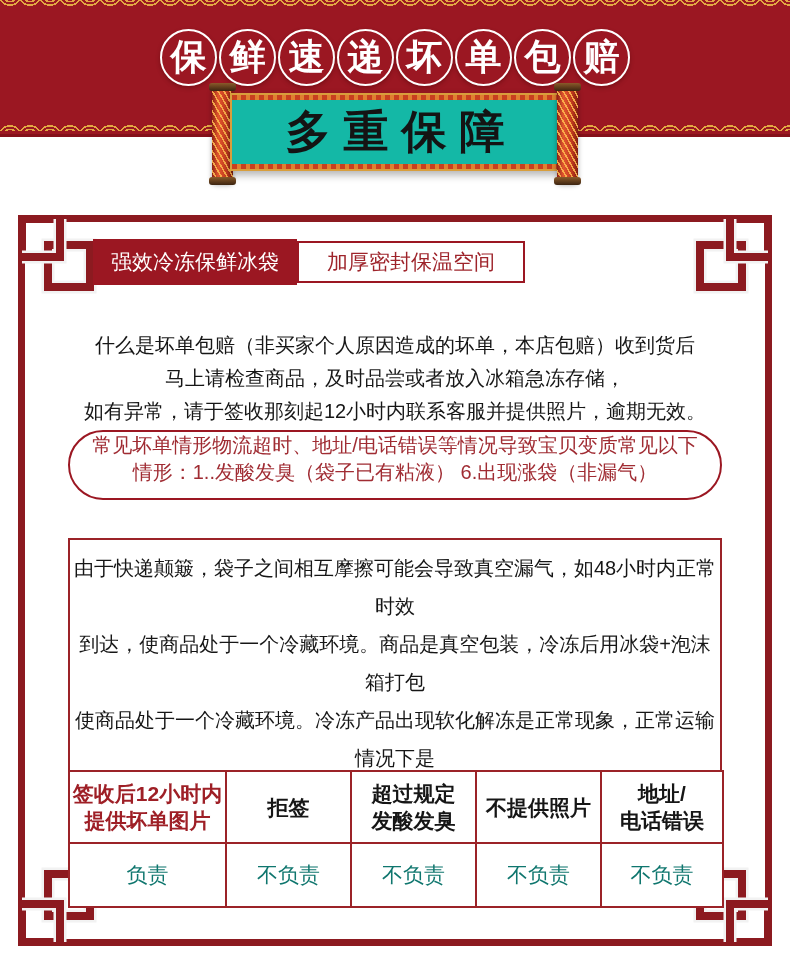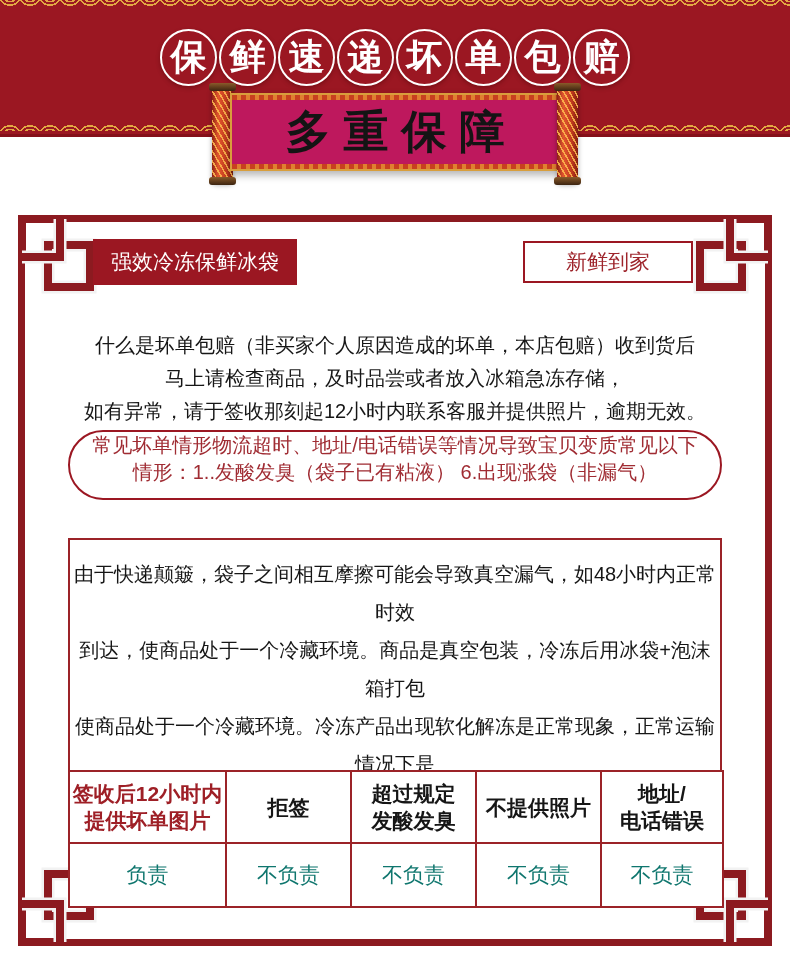--- a/index.html
+++ b/index.html
@@ -26,21 +26,21 @@
   .scroll{position:absolute;left:207px;top:86px;width:376px;height:100px;}
   .roller{position:absolute;top:0;width:21px;height:96px;border-radius:4px;
     background:
       repeating-linear-gradient(60deg, rgba(255,190,80,.85) 0 1.5px, rgba(0,0,0,0) 1.5px 5px),
       linear-gradient(90deg,#8C1F14,#E2572E 30%,#C23A1F 70%,#7E1B10);
     box-shadow:0 3px 5px rgba(0,0,0,.35);}
   .roller-left{left:5px;}
   .roller-right{right:5px;}
   .cap{position:absolute;left:-3px;width:27px;height:8px;border-radius:3px;background:linear-gradient(#8a5a2a,#3c2410);}
   .cap-top{top:-3px;} .cap-bottom{bottom:-3px;}
-  .paper{position:absolute;left:23px;right:23px;top:7px;height:78px;background:#be185d;border:2px solid #D89E3C;box-sizing:border-box;
+  .paper{position:absolute;left:23px;right:23px;top:7px;height:78px;background:#14b8a6;border:2px solid #D89E3C;box-sizing:border-box;
     box-shadow:0 4px 8px rgba(0,0,0,.3);display:flex;align-items:center;justify-content:center;}
   .paper-trim{position:absolute;left:0;right:0;height:5px;
     background:repeating-linear-gradient(90deg,#C8401F 0 5px,#E08030 5px 9px);}
   .trim-top{top:0;} .trim-bottom{bottom:0;}
   .scroll-title{font-size:45px;font-weight:600;color:#141414;letter-spacing:13px;text-indent:13px;}
 
   
   .bar{position:absolute;background:#8C1A20;}
   .bar-top{left:20px;top:215px;width:750px;height:7px;}
   .bar-bottom{left:20px;top:939px;width:750px;height:7px;}
@@ -60,21 +60,21 @@
 
   
   .intro{position:absolute;left:40px;top:312px;width:710px;text-align:center;color:#161616;font-size:20px;line-height:33px;margin-top:17px;}
 
   
   .notice{position:absolute;left:68px;top:430px;width:654px;height:70px;box-sizing:border-box;
     border:2px solid #9B1722;border-radius:36px;text-align:center;color:#A02C33;font-size:20px;line-height:27px;}
 
   
   .policy{position:absolute;left:68px;top:538px;width:654px;height:234px;box-sizing:border-box;
-    border:2px solid #9B2328;text-align:center;color:#161616;font-size:20px;line-height:38px;padding-top:15px;}
+    border:2px solid #9B2328;text-align:center;color:#161616;font-size:20px;line-height:38px;padding-top:9px;}
 
   
   .ltable{position:absolute;left:68px;top:770px;width:654px;border-collapse:collapse;table-layout:fixed;background:#fff;}
   .ltable th,.ltable td{border:2px solid #9B2328;text-align:center;white-space:pre-line;vertical-align:middle;padding:0;}
   .ltable th{height:70px;font-size:21px;font-weight:bold;color:#161616;line-height:27px;}
   .ltable th.red{color:#9E1F26;margin-left:32px;}
   .ltable td{height:62px;font-size:21px;color:#0f766e;font-weight:400;}
 </style>
 </head>
 <body>
@@ -148,21 +148,21 @@
     <g fill="none">
       <rect x="12" y="16" width="38" height="38" stroke="#8C1A20" stroke-width="8"></rect>
       <rect x="38" y="42" width="42" height="42" stroke="#F2F2F2" stroke-width="13"></rect>
       <rect x="38" y="42" width="42" height="42" stroke="#8C1A20" stroke-width="8"></rect>
       <path d="M50 16 V54 H12" stroke="#F2F2F2" stroke-width="13"></path>
       <path d="M50 12 V54 H12" stroke="#8C1A20" stroke-width="8"></path>
     </g>
   </svg>
 
   <div class="tab tab-active">强效冷冻保鲜冰袋</div>
-  <div class="tab tab-3">新鲜到家</div>
+  <div class="tab tab-2">加厚密封保温空间</div>
 
   <div class="intro">
     <div>什么是坏单包赔（非买家个人原因造成的坏单，本店包赔）收到货后</div>
     <div>马上请检查商品，及时品尝或者放入冰箱急冻存储，</div>
     <div>如有异常，请于签收那刻起12小时内联系客服并提供照片，逾期无效。</div>
   </div>
 
   <div class="notice">
     <div>常见坏单情形物流超时、地址/电话错误等情况导致宝贝变质常见以下</div>
     <div>情形：1..发酸发臭（袋子已有粘液） 6.出现涨袋（非漏气）</div>

